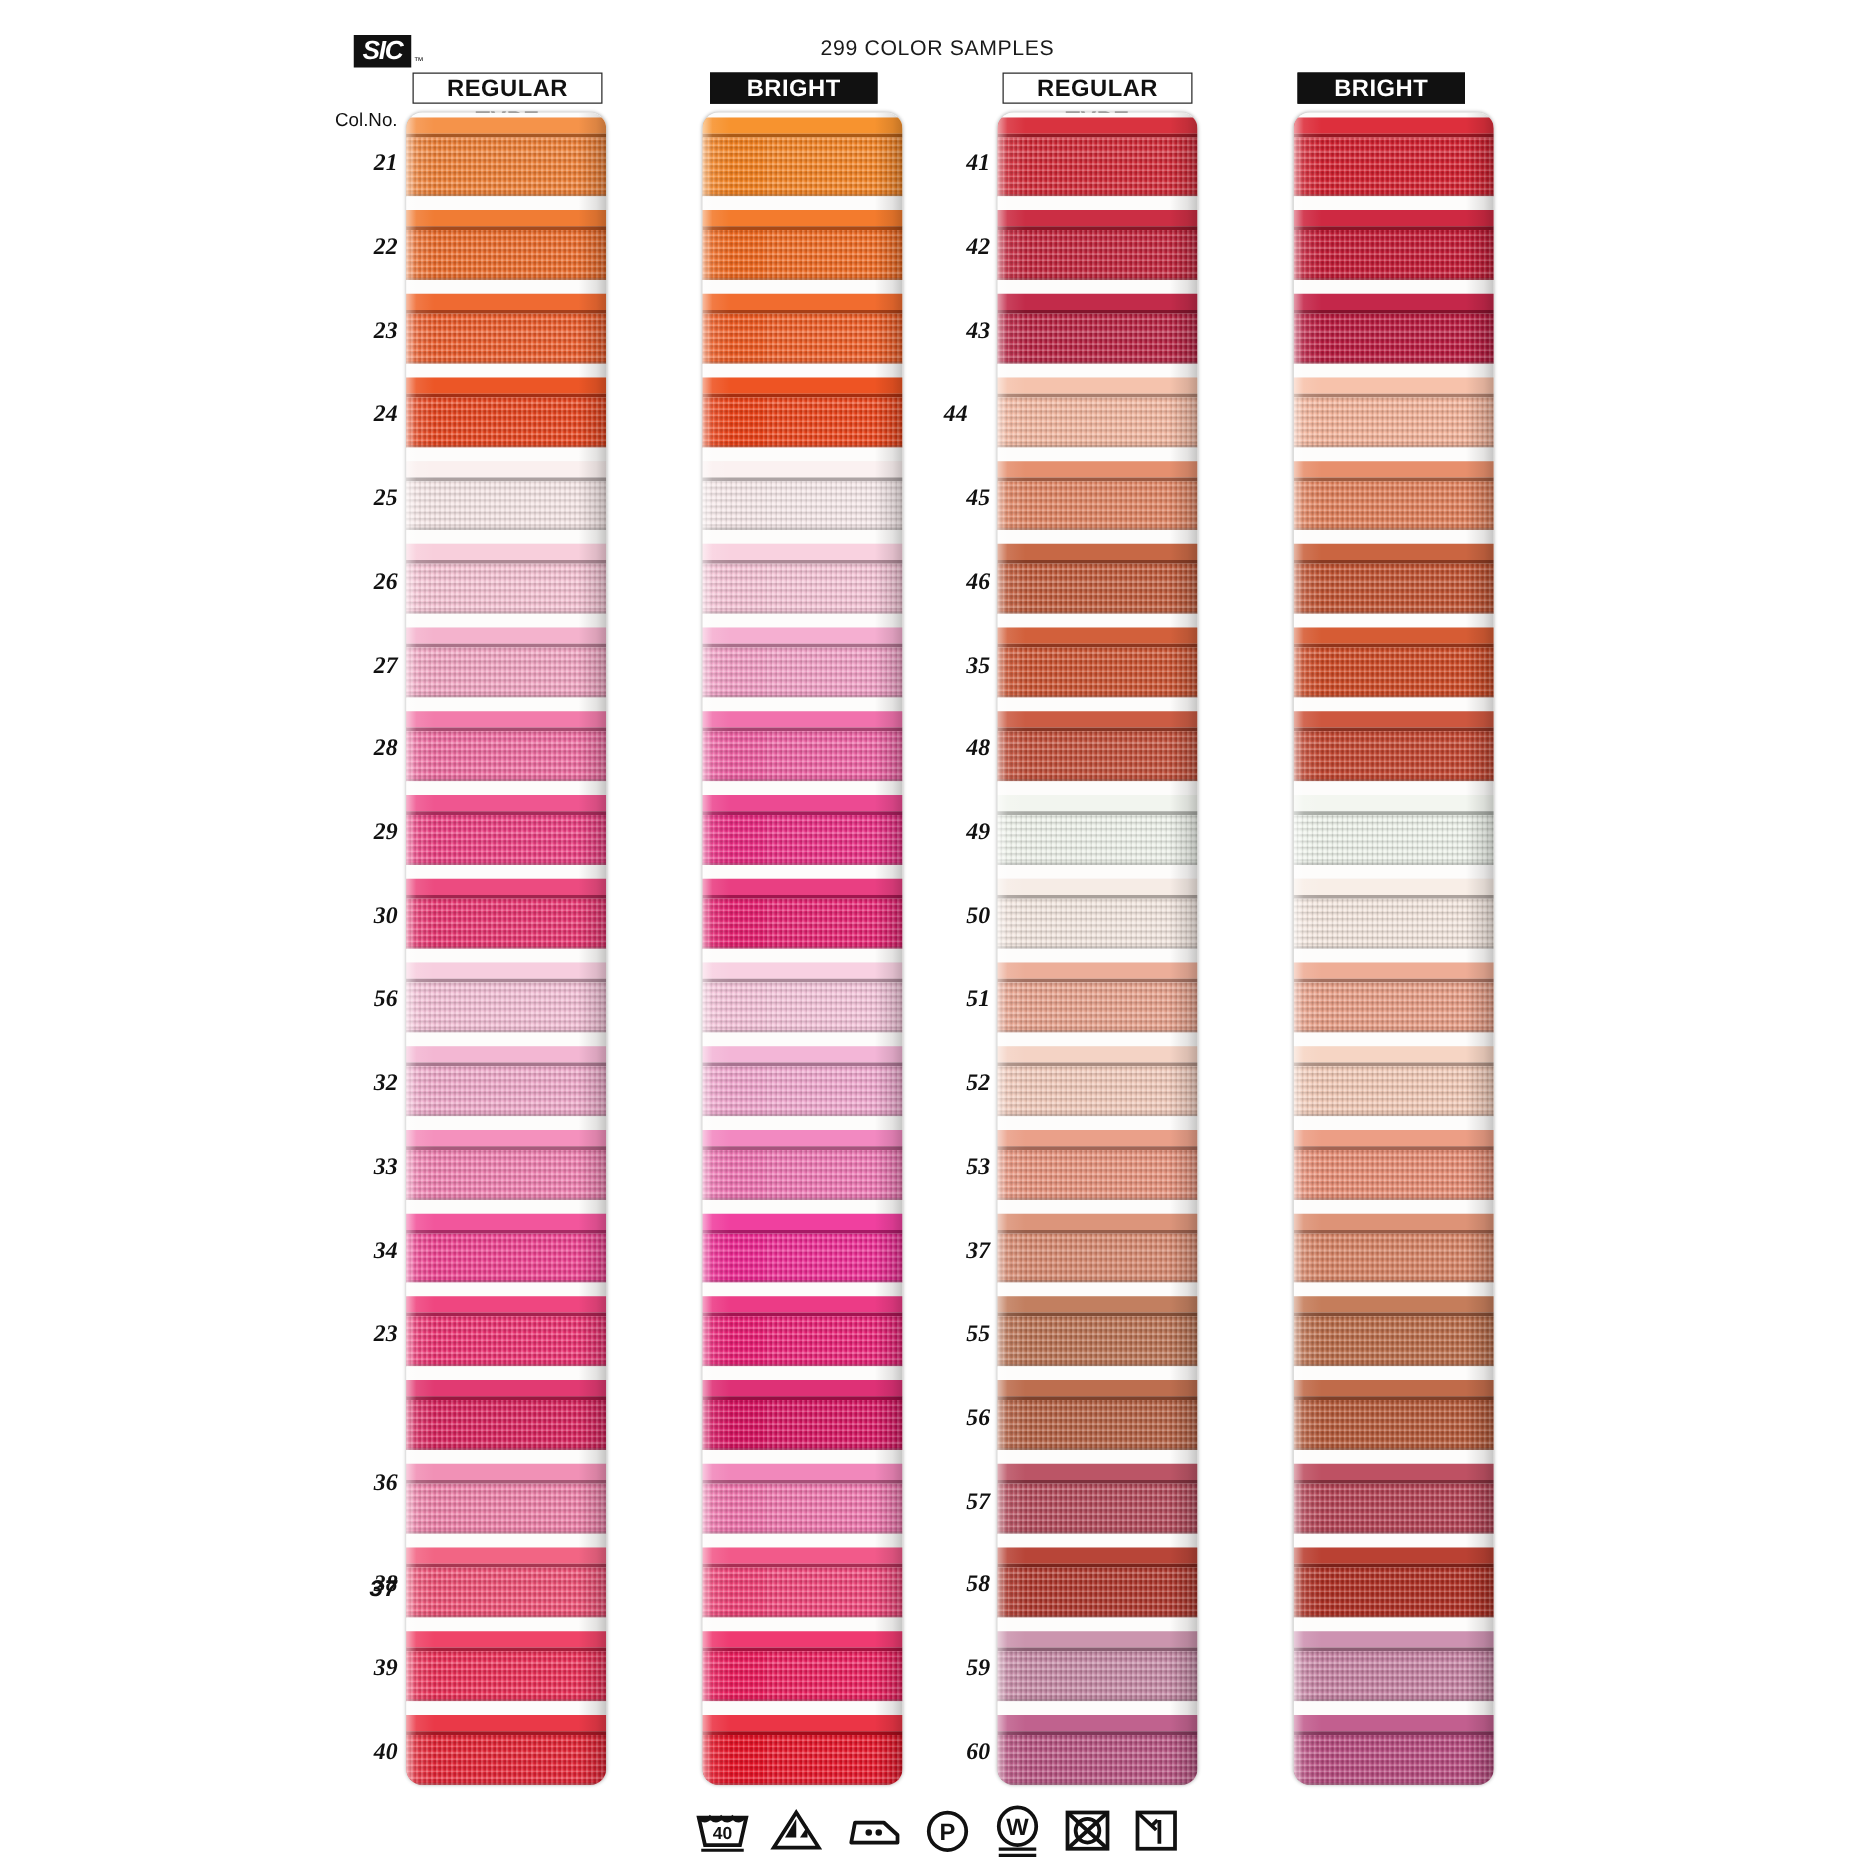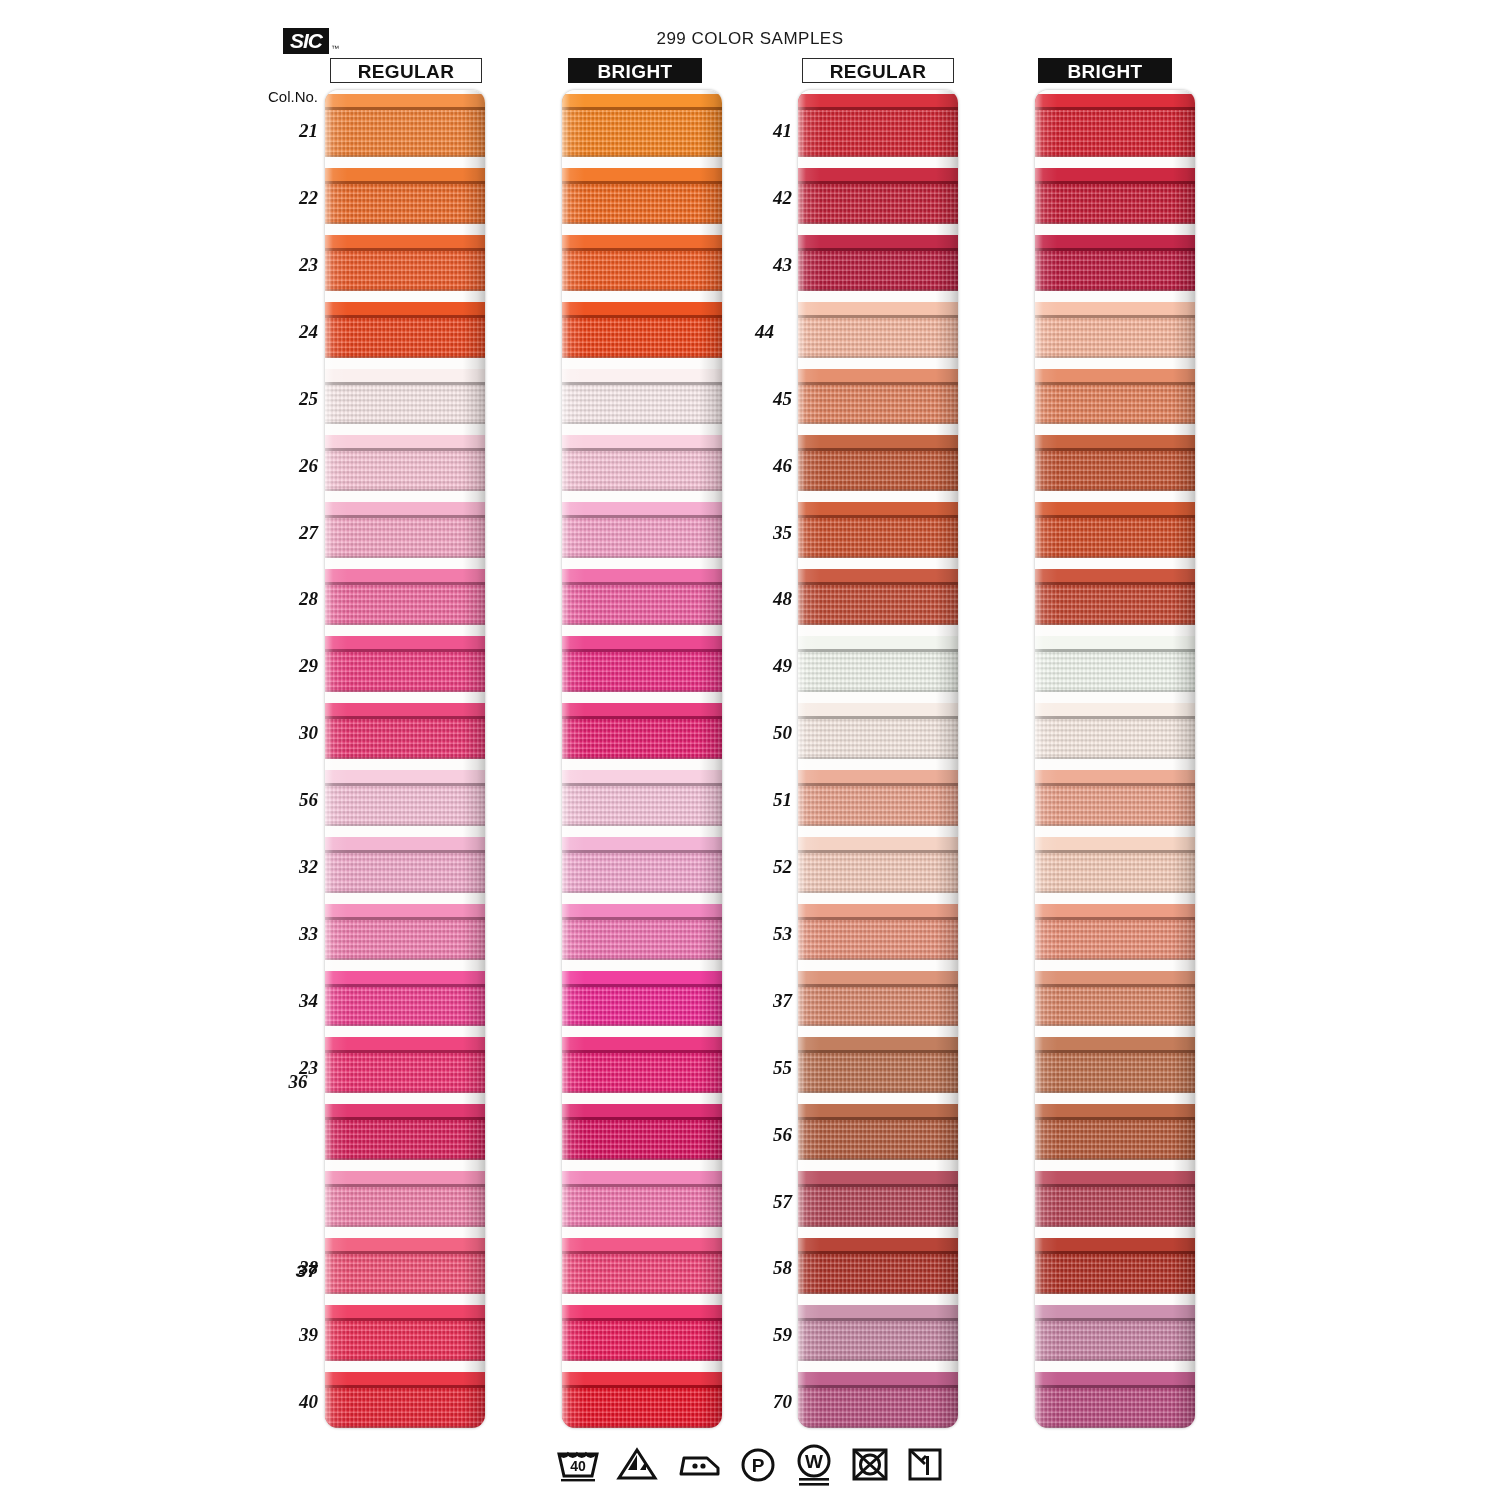--- a/index.html
+++ b/index.html
@@ -964,21 +964,21 @@
     <div class="rownum" style="left: 278px; top: 454.605px;">26</div>
     <div class="rownum" style="left: 278px; top: 521.505px;">27</div>
     <div class="rownum" style="left: 278px; top: 588.405px;">28</div>
     <div class="rownum" style="left: 278px; top: 655.305px;">29</div>
     <div class="rownum" style="left: 278px; top: 722.205px;">30</div>
     <div class="rownum" style="left: 278px; top: 789.105px;">56</div>
     <div class="rownum" style="left: 278px; top: 856.005px;">32</div>
     <div class="rownum" style="left: 278px; top: 922.905px;">33</div>
     <div class="rownum" style="left: 278px; top: 989.805px;">34</div>
     <div class="rownum" style="left: 278px; top: 1056.7px;">23</div>
-    <div class="rownum" style="left: 278px; top: 1071px; text-align: center;">36</div>
+    <div class="rownum" style="left: 278px; top: 1176px;">36</div>
     <div class="rownum" style="left: 278px; top: 1261px; font-family: Liberation Mono, monospace;">37</div>
     <div class="rownum" style="left: 278px; top: 1257.4px;">38</div>
     <div class="rownum" style="left: 278px; top: 1324.31px;">39</div>
     <div class="rownum" style="left: 278px; top: 1391.2px;">40</div>
   </div>
 <div id="gutter-right">
     <div class="rownum" style="left: 752px; top: 120.105px;">41</div>
     <div class="rownum" style="left: 752px; top: 187.005px;">42</div>
     <div class="rownum" style="left: 752px; top: 253.905px;">43</div>
     <div class="rownum" style="left: 734px; top: 320.805px;">44</div>
@@ -990,21 +990,21 @@
     <div class="rownum" style="left: 752px; top: 722.205px;">50</div>
     <div class="rownum" style="left: 752px; top: 789.105px;">51</div>
     <div class="rownum" style="left: 752px; top: 856.005px;">52</div>
     <div class="rownum" style="left: 752px; top: 922.905px;">53</div>
     <div class="rownum" style="left: 752px; top: 989.805px;">37</div>
     <div class="rownum" style="left: 752px; top: 1056.7px;">55</div>
     <div class="rownum" style="left: 752px; top: 1123.61px;">56</div>
     <div class="rownum" style="left: 752px; top: 1190.51px;">57</div>
     <div class="rownum" style="left: 752px; top: 1257.4px;">58</div>
     <div class="rownum" style="left: 752px; top: 1324.31px;">59</div>
-    <div class="rownum" style="left: 752px; top: 1391.2px;">70</div>
+    <div class="rownum" style="left: 752px; top: 1391.2px;">60</div>
   </div>
 
 <div id="care-row">
   <span>
     <svg width="46" height="40" viewBox="0 0 46 40">
       <path d="M4 10 L42 10 L37 32 L9 32 Z" fill="none" stroke="#111" stroke-width="3"></path>
       <path d="M4 10 q5 5 9 0 q5 5 9 0 q5 5 9 0 q5 5 9 0" fill="none" stroke="#111" stroke-width="3"></path>
       <text x="23" y="27" font-family="Liberation Sans, sans-serif" font-size="14" font-weight="bold" text-anchor="middle" fill="#111">40</text>
       <rect x="6" y="35" width="34" height="2.4" fill="#111"></rect>
     </svg>

